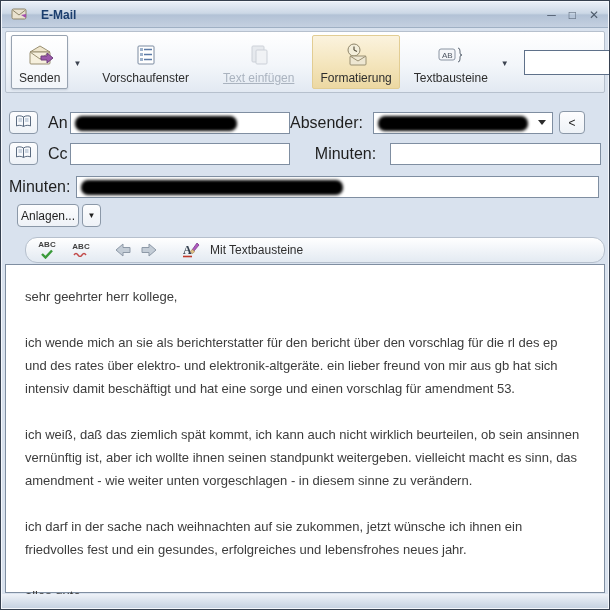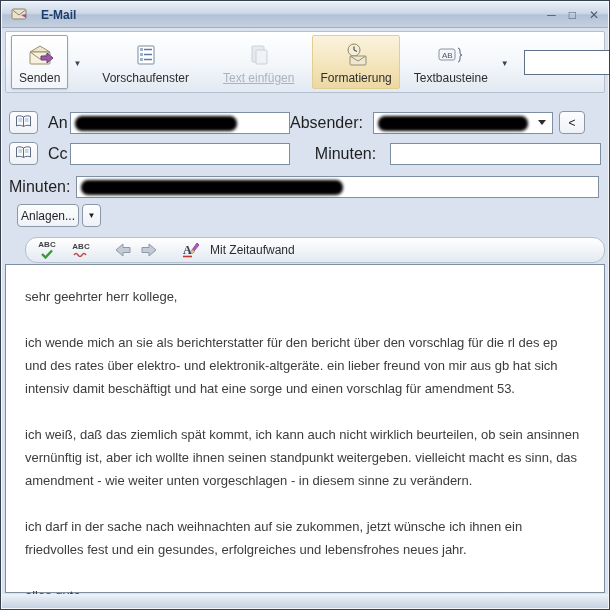--- a/index.html
+++ b/index.html
@@ -267,21 +267,21 @@
       </svg>
     </span>
     <span class="fmt-ic" style="margin-left:16px;">
       <svg width="18" height="18" viewBox="0 0 18 18">
         <text x="1" y="13" font-size="12" font-weight="bold" font-family="Liberation Serif,serif" fill="#34404e">A</text>
         <line x1="1" y1="15.5" x2="10" y2="15.5" stroke="#c0392b" stroke-width="1.6"></line>
         <path d="M10 9 L15 2 L17 4 L12 10 Z" fill="#b05ac0" stroke="#7c3e8c" stroke-width="0.8"></path>
         <rect x="9" y="9" width="3" height="3" fill="#e0c28a" stroke="#a8854d" stroke-width="0.6" transform="rotate(-35 10.5 10.5)"></rect>
       </svg>
     </span>
-    <span class="fmt-label">Mit Zeitaufwand</span>
+    <span class="fmt-label">Mit Textbausteine</span>
   </div>
 
   <div class="bodybox">
     <div class="bodytext">sehr geehrter herr kollege,
 
 ich wende mich an sie als berichterstatter für den bericht über den vorschlag für die rl des ep und des rates über elektro- und elektronik-altgeräte. ein lieber freund von mir aus gb hat sich intensiv damit beschäftigt und hat eine sorge und einen vorschlag für amendment 53.
 
 ich weiß, daß das ziemlich spät kommt, ich kann auch nicht wirklich beurteilen, ob sein ansinnen vernünftig ist, aber ich wollte ihnen seinen standpunkt weitergeben. vielleicht macht es sinn, das amendment - wie weiter unten vorgeschlagen - in diesem sinne zu verändern.
 
 ich darf in der sache nach weihnachten auf sie zukommen, jetzt wünsche ich ihnen ein friedvolles fest und ein gesundes, erfolgreiches und lebensfrohes neues jahr.

